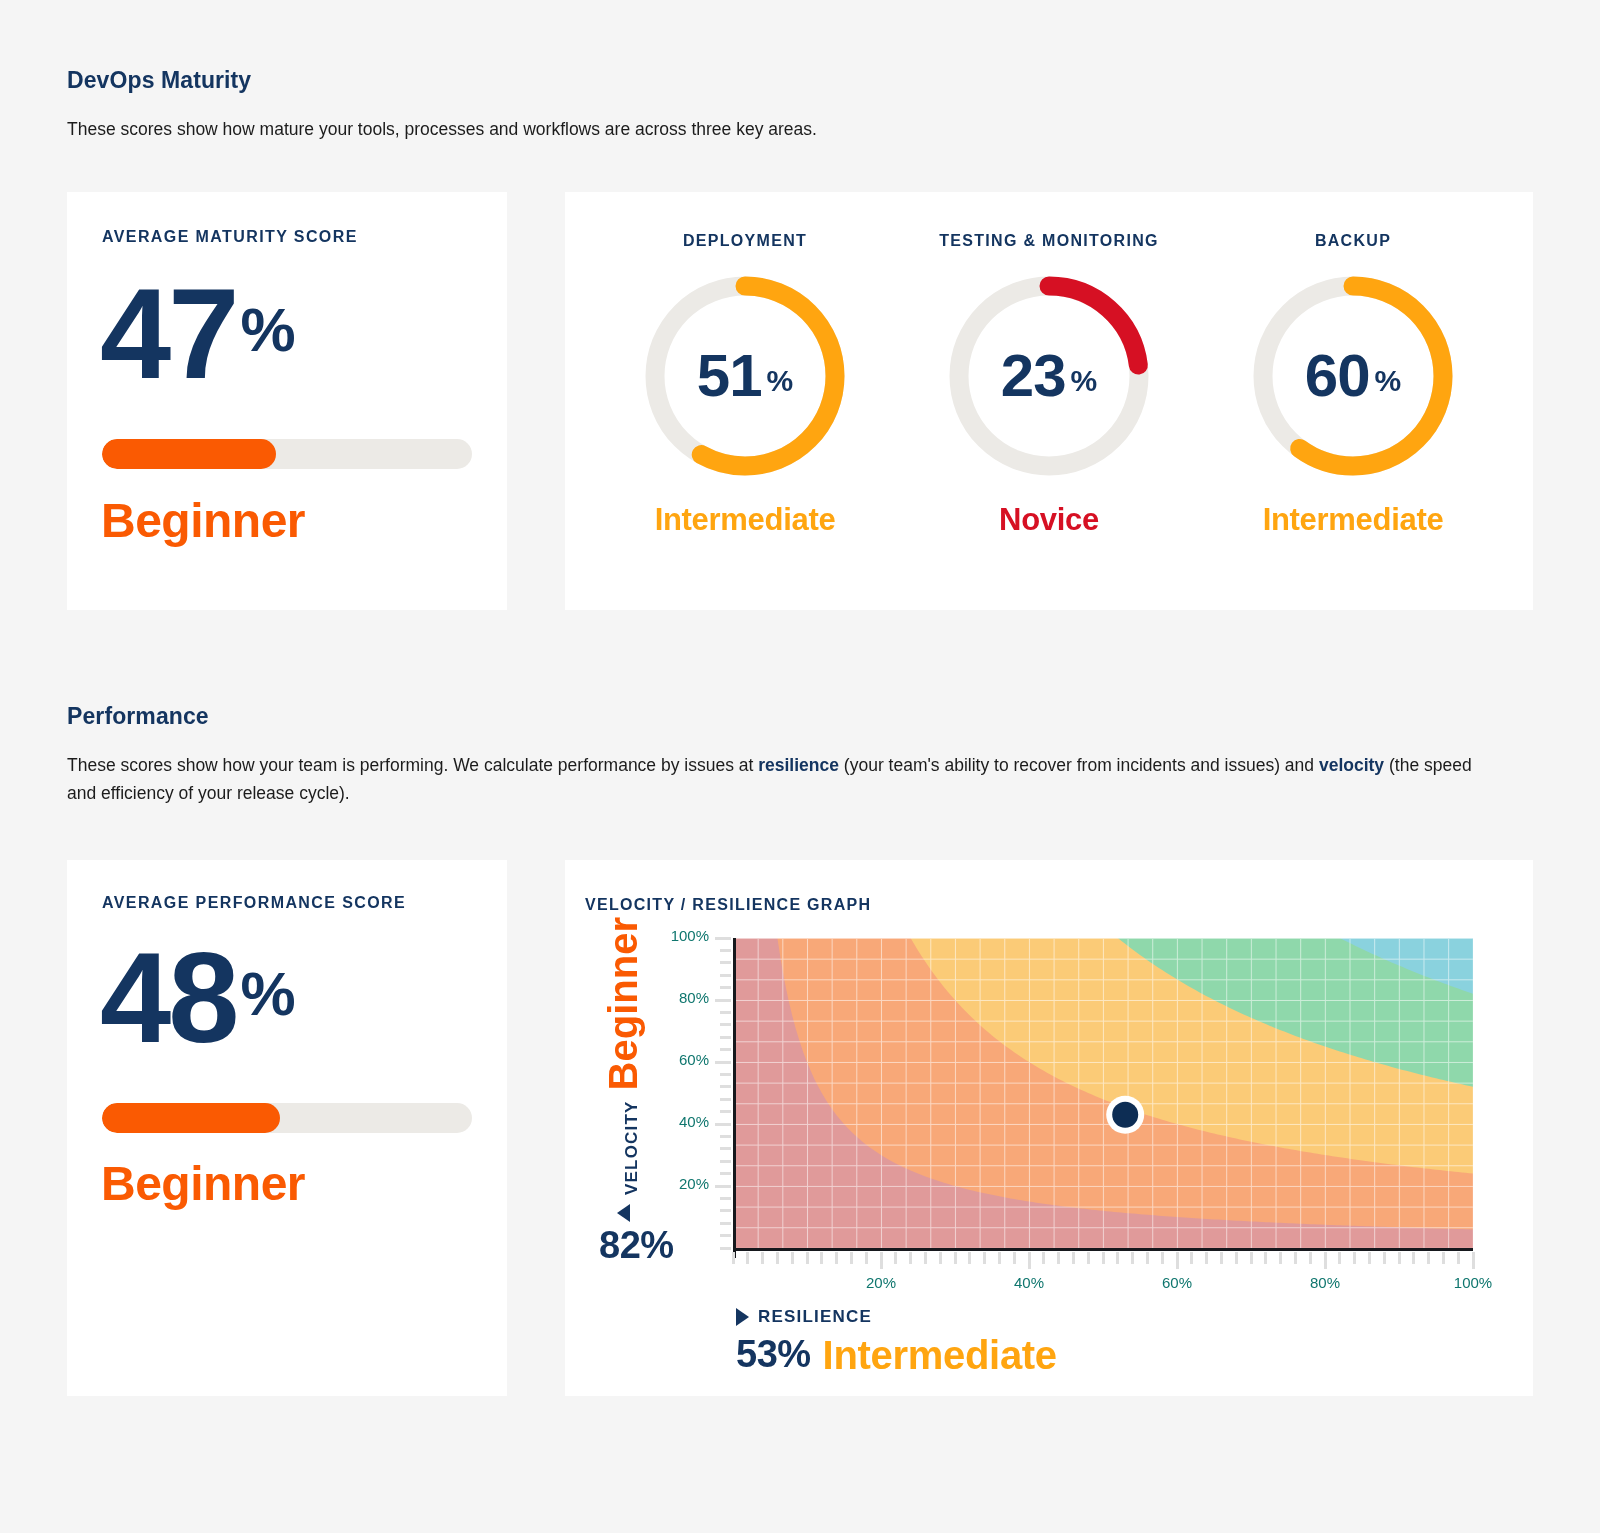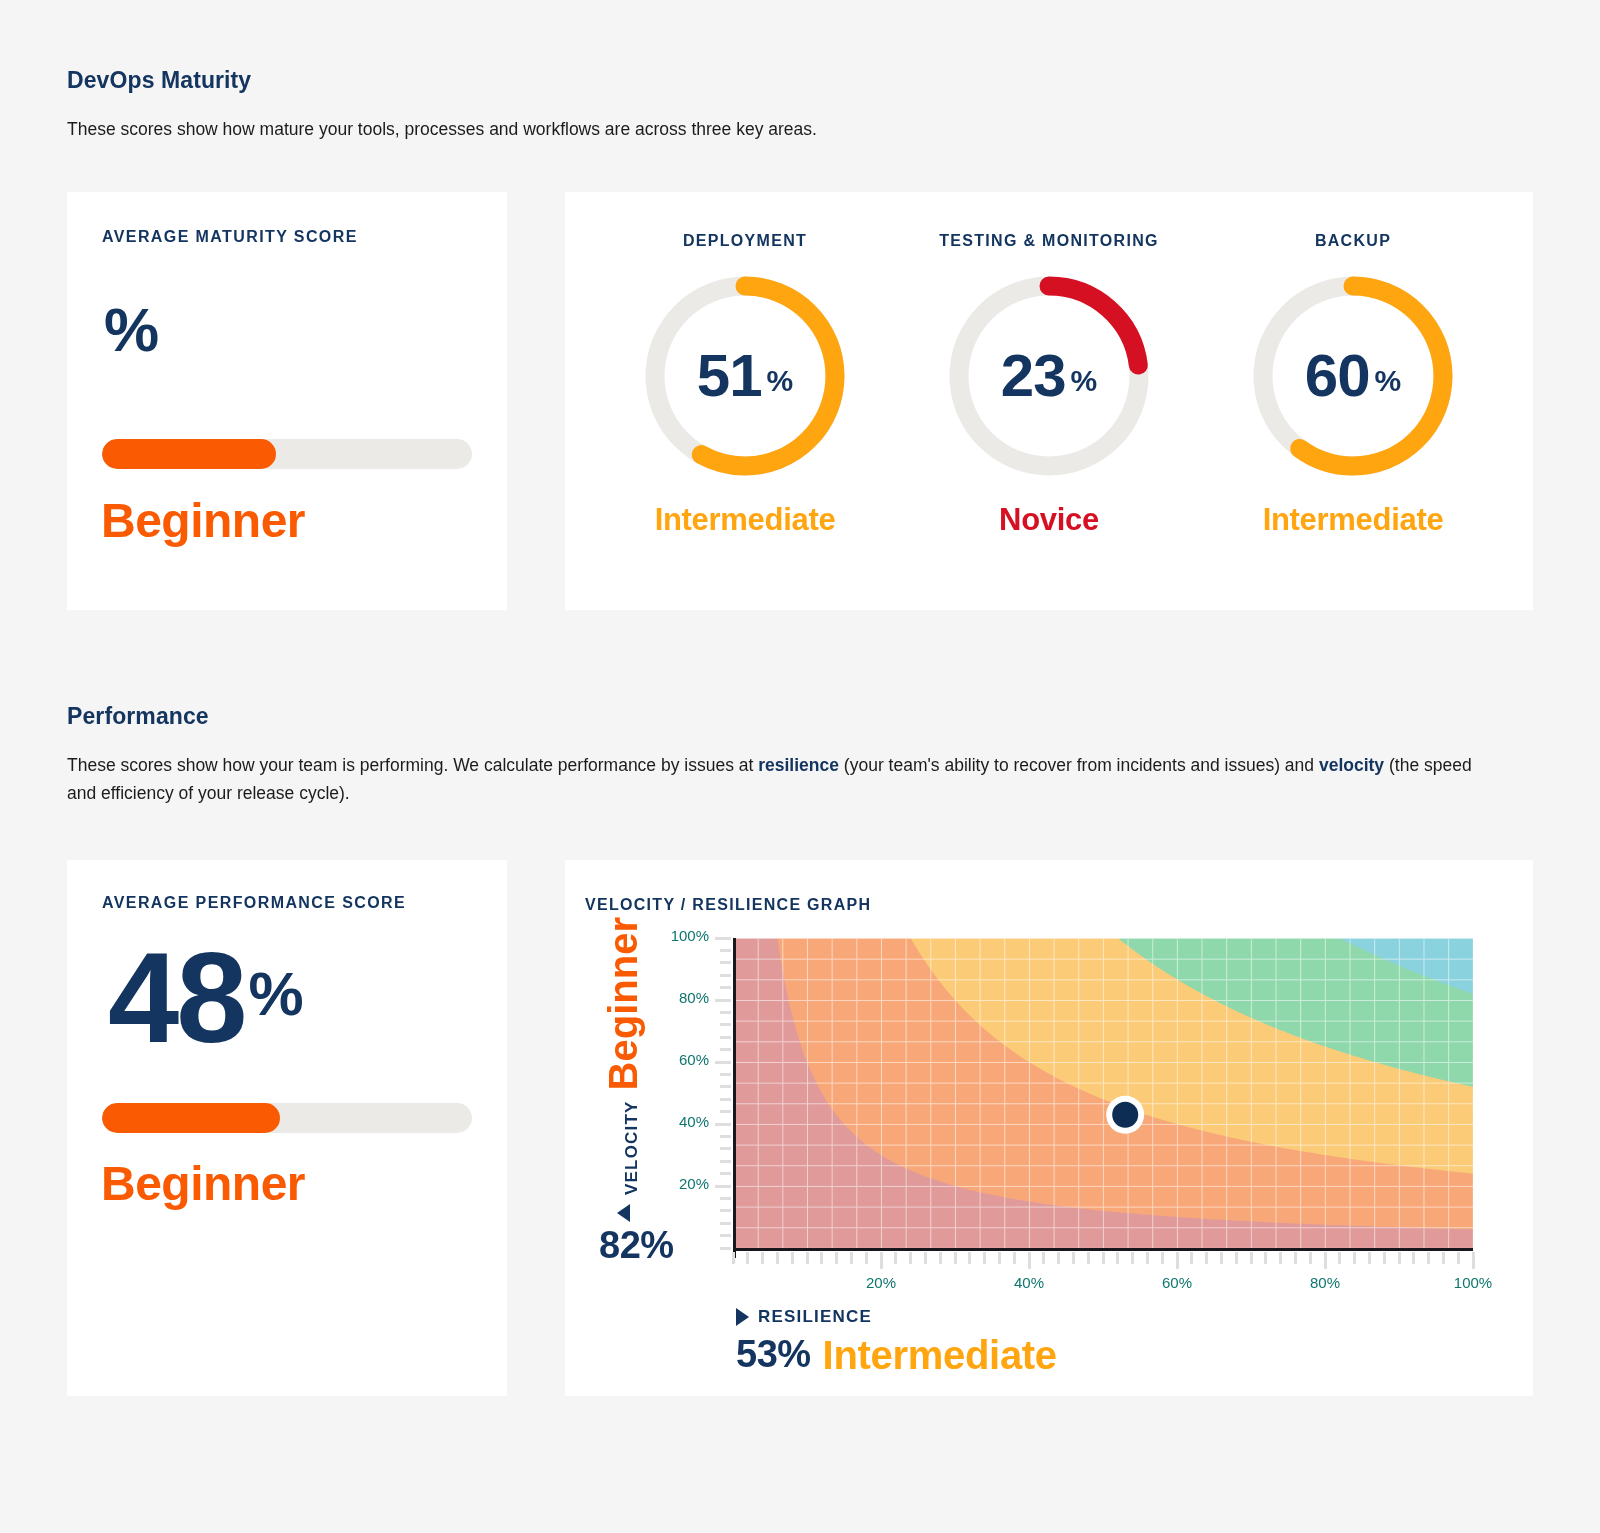--- a/index.html
+++ b/index.html
@@ -246,20 +246,21 @@
 
   <div class="section-title" style="position:absolute;left:67px;top:67px;">DevOps Maturity</div>
 
   <div class="section-desc" style="position:absolute;left:67px;top:116px;">These scores show how mature your tools, processes and workflows are across three key areas.</div>
 
   <div class="card" style="left:67px;top:192px;width:440px;height:418px;">
 
     <div class="card-label" style="position:absolute;left:35px;top:36px;">AVERAGE MATURITY SCORE</div>
 
     <div class="big-score" style="position:absolute;left:33px;top:84px;">
+      <span class="num">47</span>
       <span class="pct">%</span>
     </div>
 
     <div class="progress-track" style="position:absolute;left:35px;top:247px;width:370px;">
       <div class="progress-fill" id="maturity-fill" style="width: 47%;"></div>
     </div>
 
     <div class="level-word lvl-beginner" style="position:absolute;left:34px;top:305px;">Beginner</div>
   </div>
 
@@ -315,21 +316,21 @@
   </div>
 
   <div class="section-title" style="position:absolute;left:67px;top:703px;">Performance</div>
 
   <div class="section-desc" style="position:absolute;left:67px;top:752px;width:1420px;"><span>These scores show how your team is performing. We calculate performance by issues at </span><b>resilience</b><span> (your team's ability to recover from incidents and issues) and </span><b>velocity</b><span> (the speed and efficiency of your release cycle).</span></div>
 
   <div class="card" style="left:67px;top:860px;width:440px;height:536px;">
 
     <div class="card-label" style="position:absolute;left:35px;top:34px;">AVERAGE PERFORMANCE SCORE</div>
 
-    <div class="big-score" style="position:absolute;left:33px;top:80px;margin-left:8px;">
+    <div class="big-score" style="position:absolute;left:33px;top:80px;">
       <span class="num">48</span>
       <span class="pct">%</span>
     </div>
 
     <div class="progress-track" style="position:absolute;left:35px;top:243px;width:370px;">
       <div class="progress-fill" id="performance-fill" style="width: 48%;"></div>
     </div>
 
     <div class="level-word lvl-beginner" style="position:absolute;left:34px;top:300px;">Beginner</div>
   </div>

